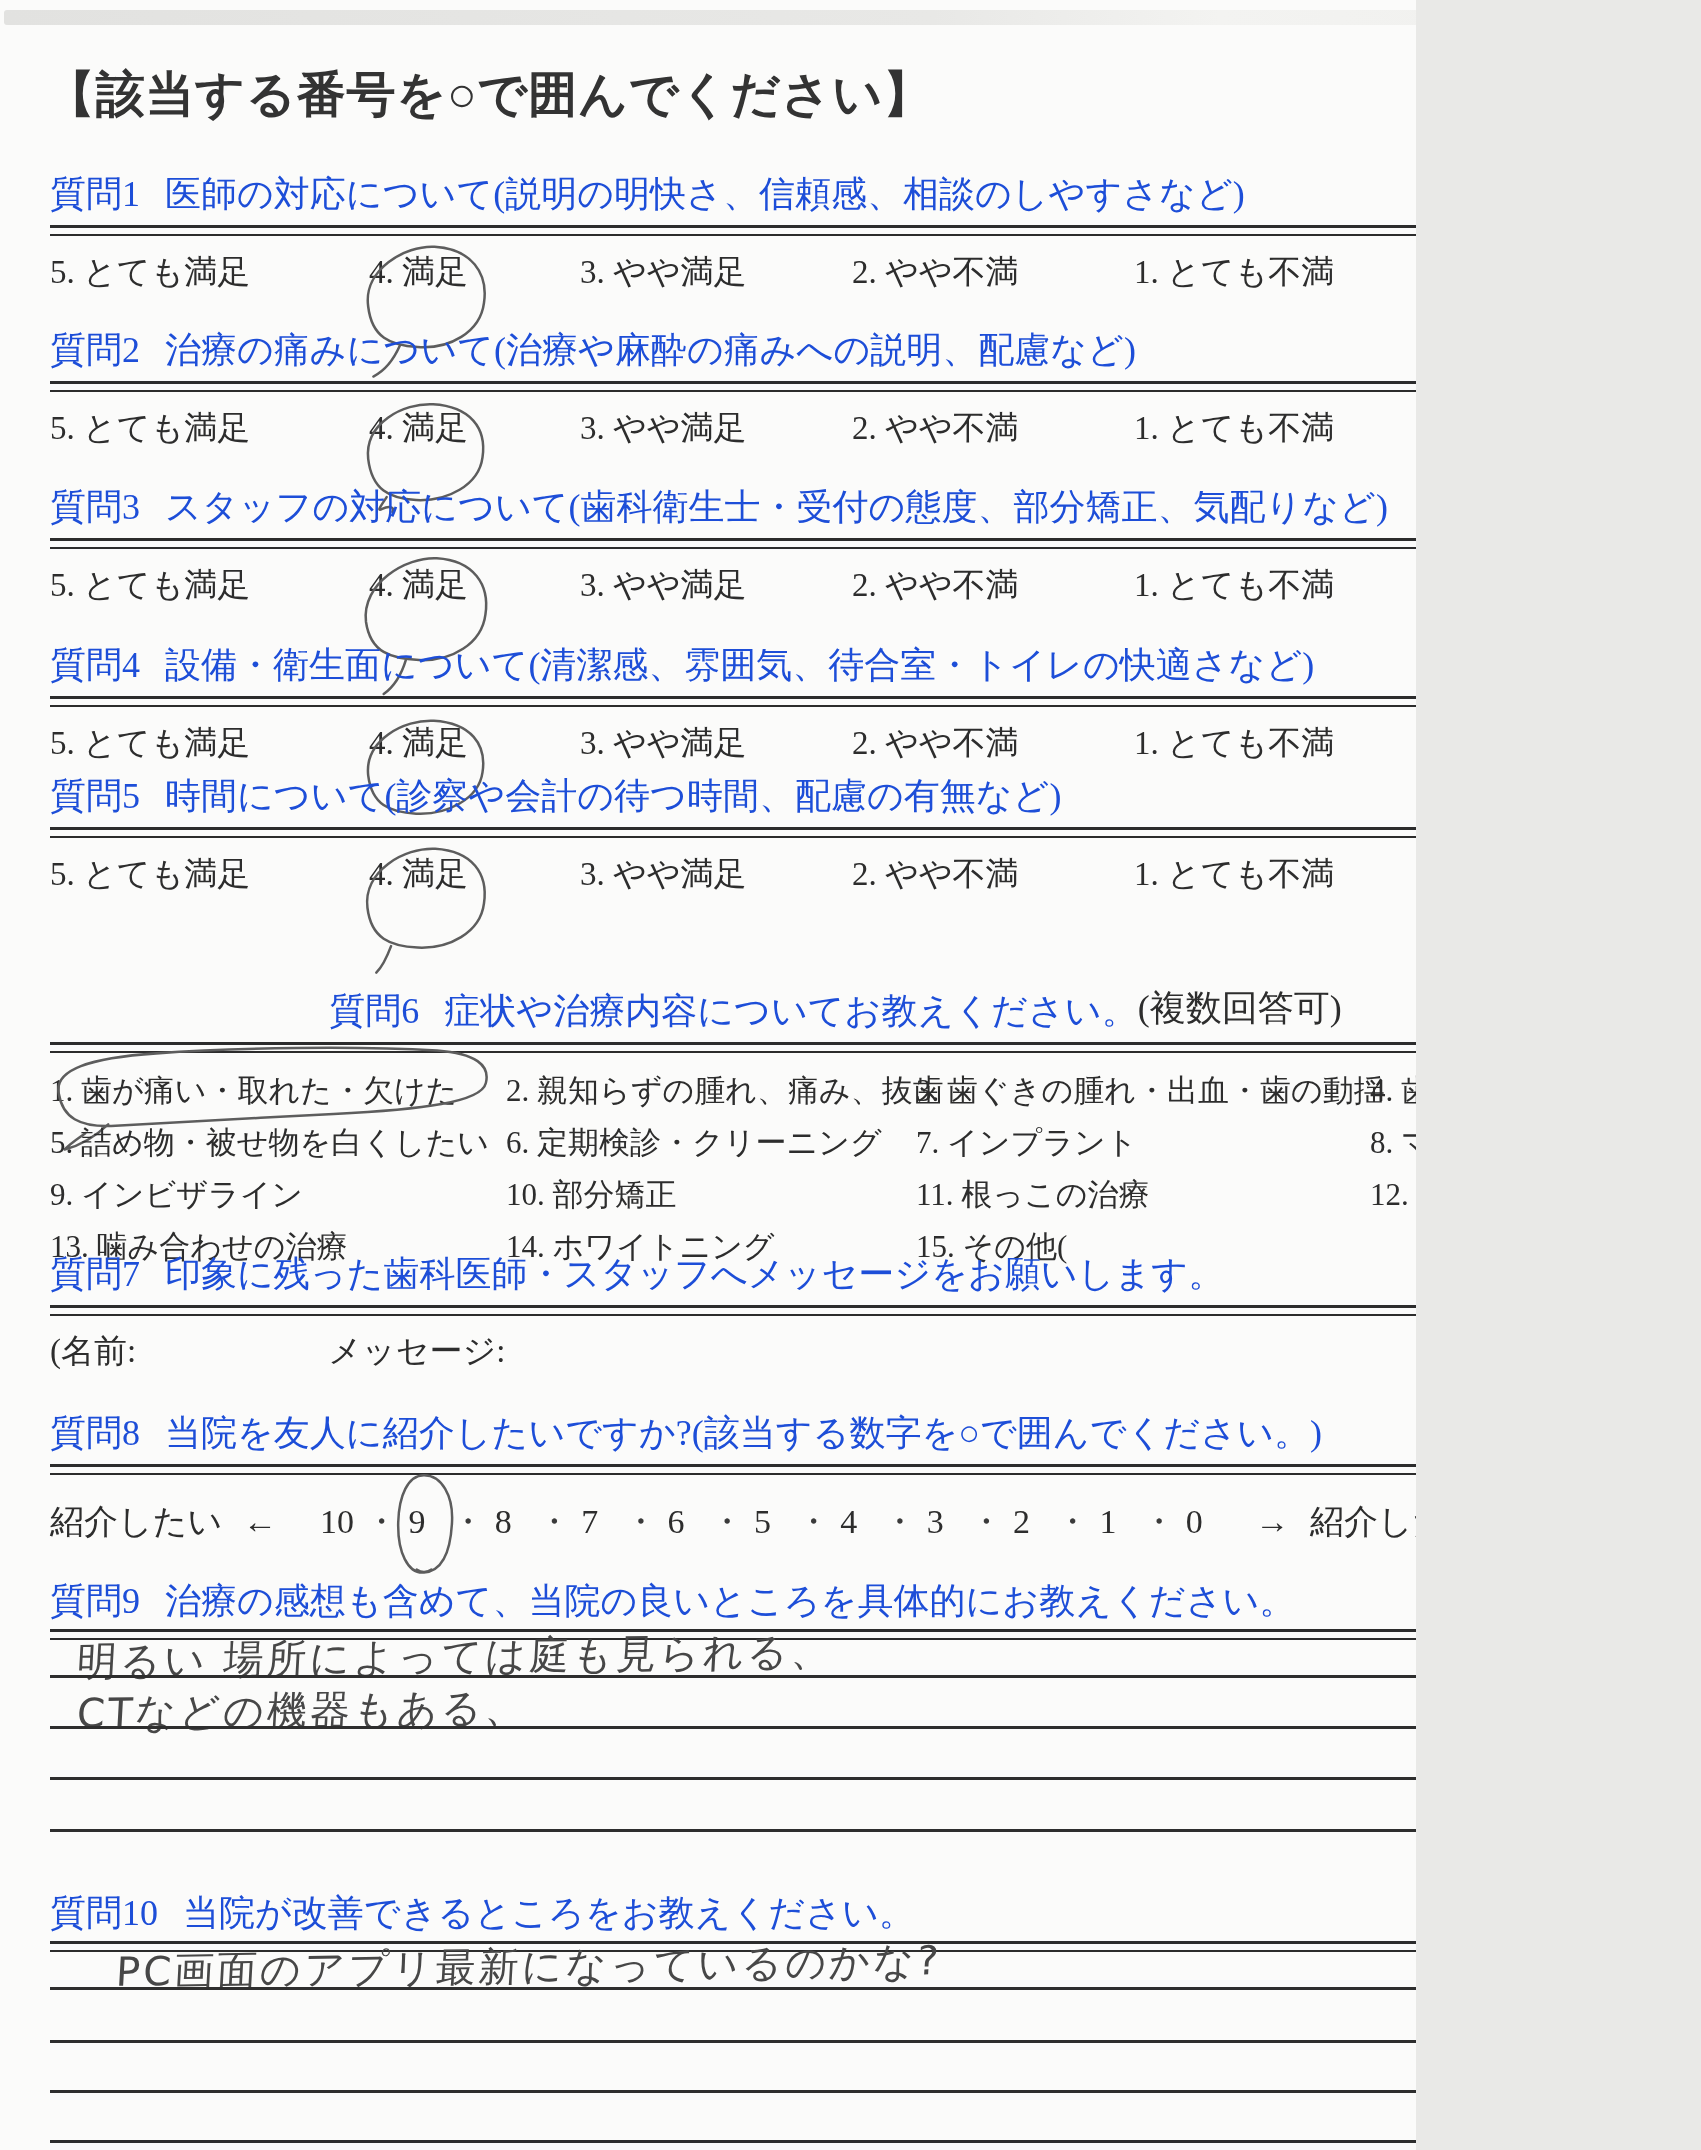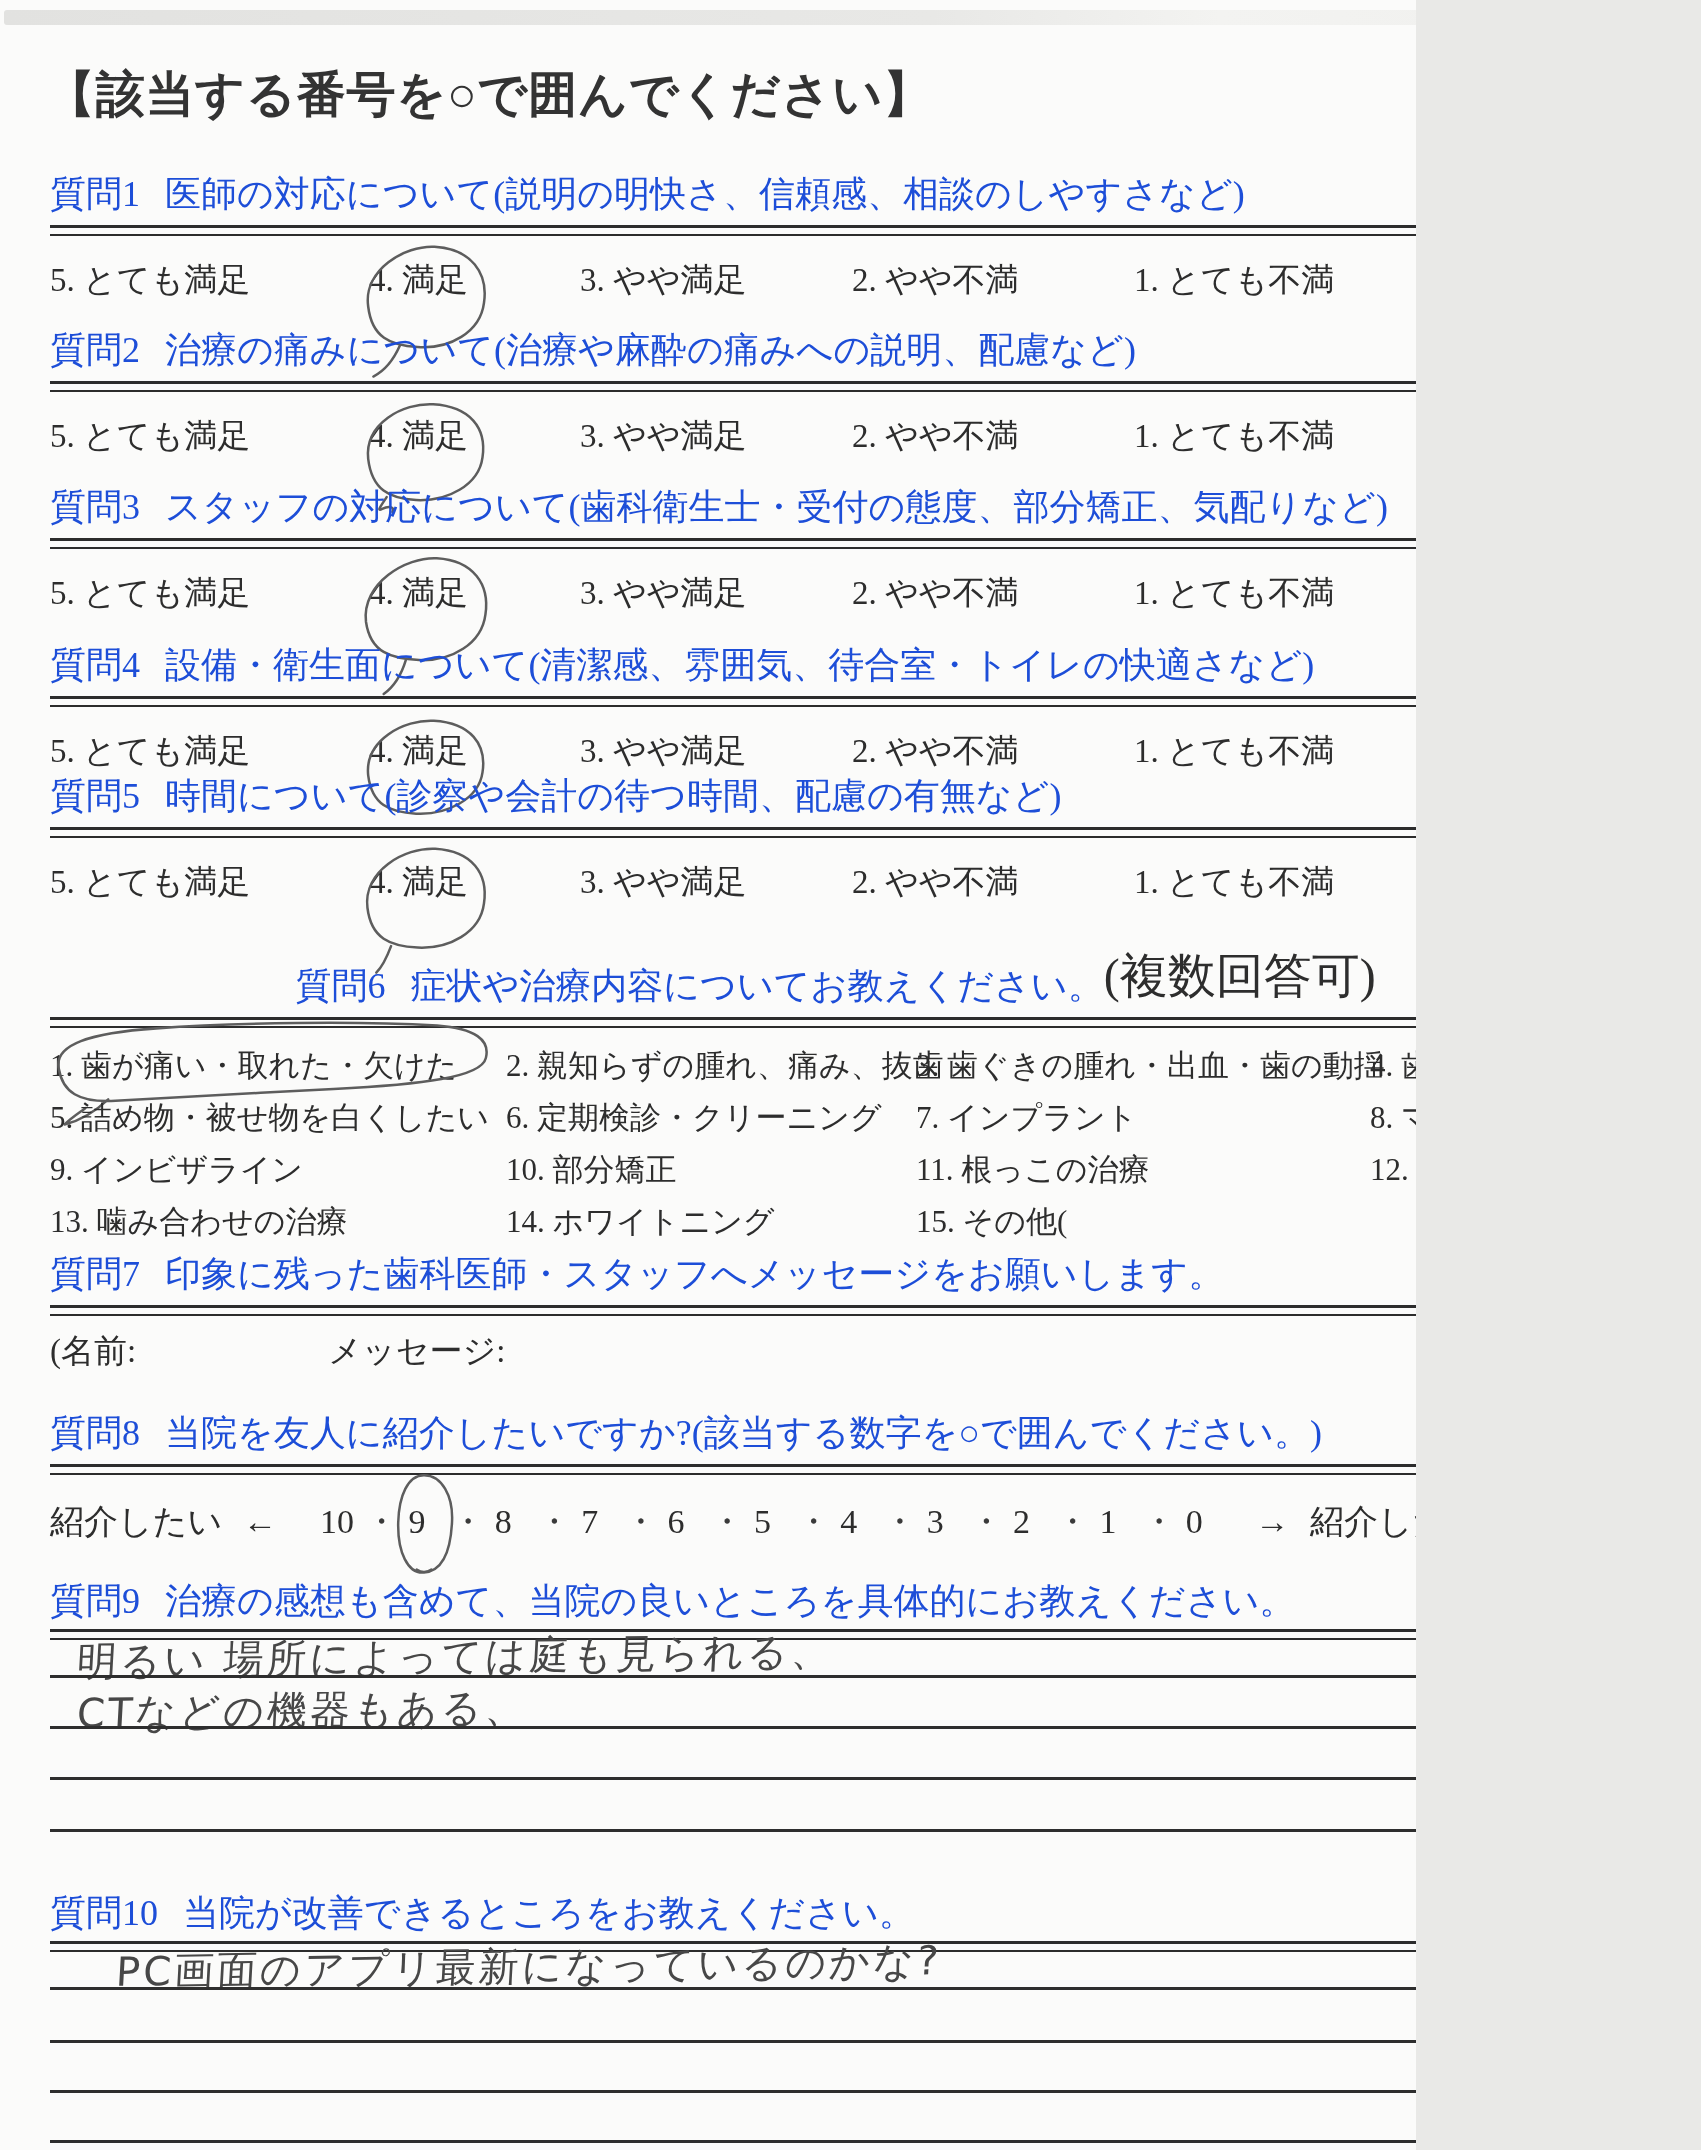--- a/index.html
+++ b/index.html
@@ -17,30 +17,30 @@
   }
   .q{position:absolute;left:50px;width:1642px;}
   .q-title{font-size:36px;line-height:43px;white-space:nowrap;color:#1d4ed8;}
   .q-label{margin-right:25px;}
   .rule-double{margin-top:8.9px;height:6.6px;border-top:3px solid #2c2c2c;border-bottom:2.2px solid #2c2c2c;}
   .rule-single{position:absolute;left:0;width:1642px;height:3px;background:#2e2e2e;}
 
   
   .pos-q1{top:173px}.pos-q2{top:329px}.pos-q3{top:486px}.pos-q4{top:644px}.pos-q5{top:775px}
   .sat .opts{margin-top:19px;display:flex;font-size:33px;line-height:35px;position:relative;}
-  .opt{display:inline-block;white-space:nowrap;margin-top:8px;}
+  .opt{display:inline-block;white-space:nowrap;}
   .o1{width:319px}.o2{width:211px}.o3{width:272px}.o4{width:282px}.o5{flex:1}
   .circle-mark{position:absolute;pointer-events:none;}
   .circle-mark path{stroke:#5d5d5d;stroke-width:3.4;fill:none;stroke-linecap:round;stroke-linejoin:round;}
   .sat-circle{left:285px;top:-26.6px;width:177px;height:155px;}
 
   
   .pos-q6{top:944px}
   .q6-titlerow{display:flex;justify-content:center;align-items:flex-end;}
-  .q6-note{font-size:48px;margin-right:71px;white-space:nowrap;}
+  .q6-note{font-size:36px;margin-right:71px;white-space:nowrap;margin-top:40px;}
   .q6-rows{margin-top:11.8px;}
   .q6-row{display:grid;grid-template-columns:456px 410px 454px 1fr;font-size:31px;height:52px;align-items:center;position:relative;}
   .q6-cell{white-space:nowrap;}
   .q6-close{justify-self:end;margin-right:4.4px;}
   .q6-circle{left:-11.8px;top:-25px;width:473px;height:111px;}
 
   
   .pos-q7{top:1253px}
   .q7-row{margin-top:16px;display:flex;font-size:33px;line-height:38px;}
   .q7-message{margin-left:192px;}

